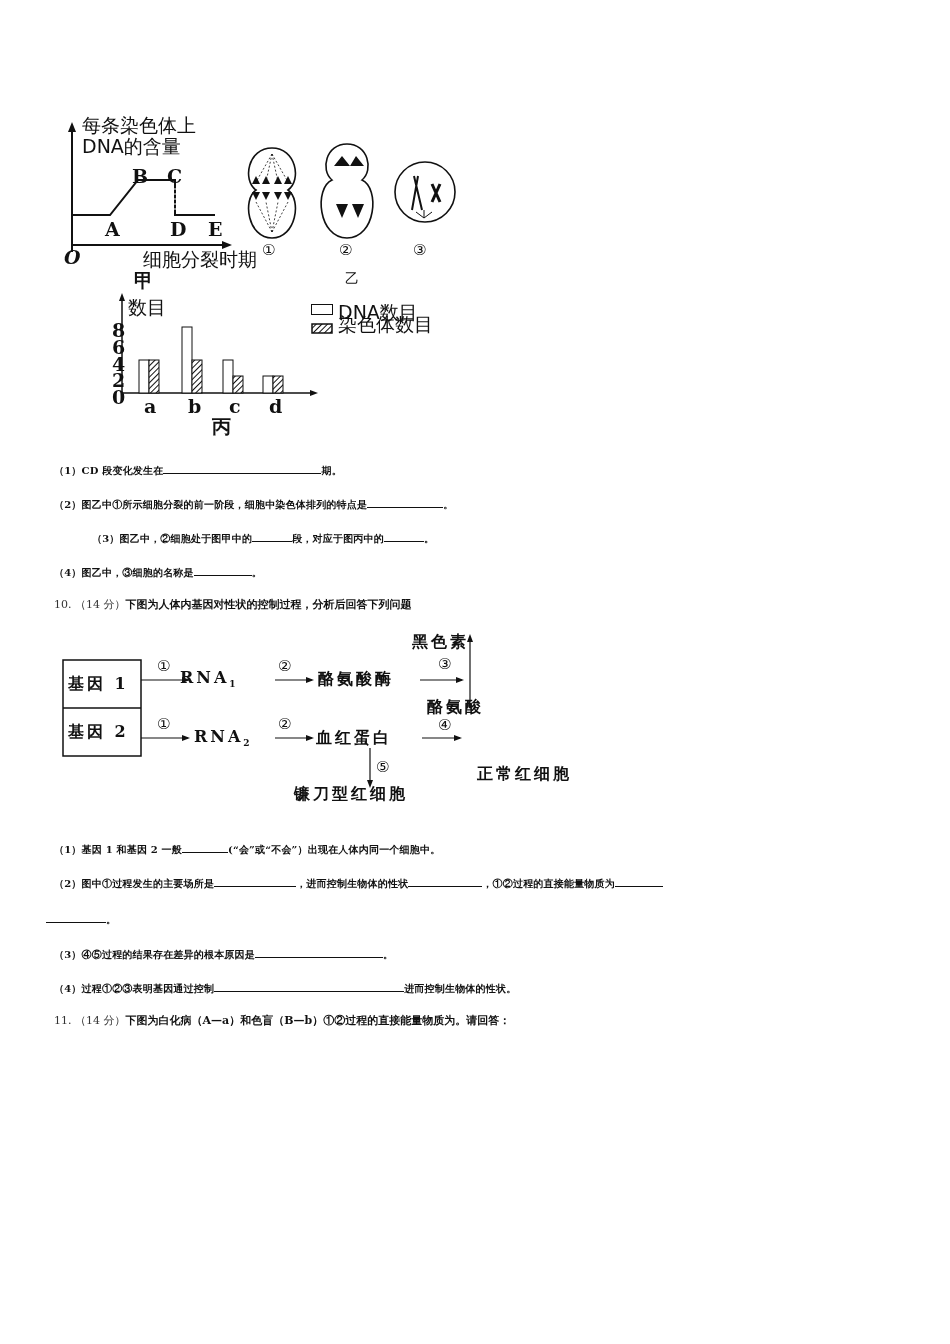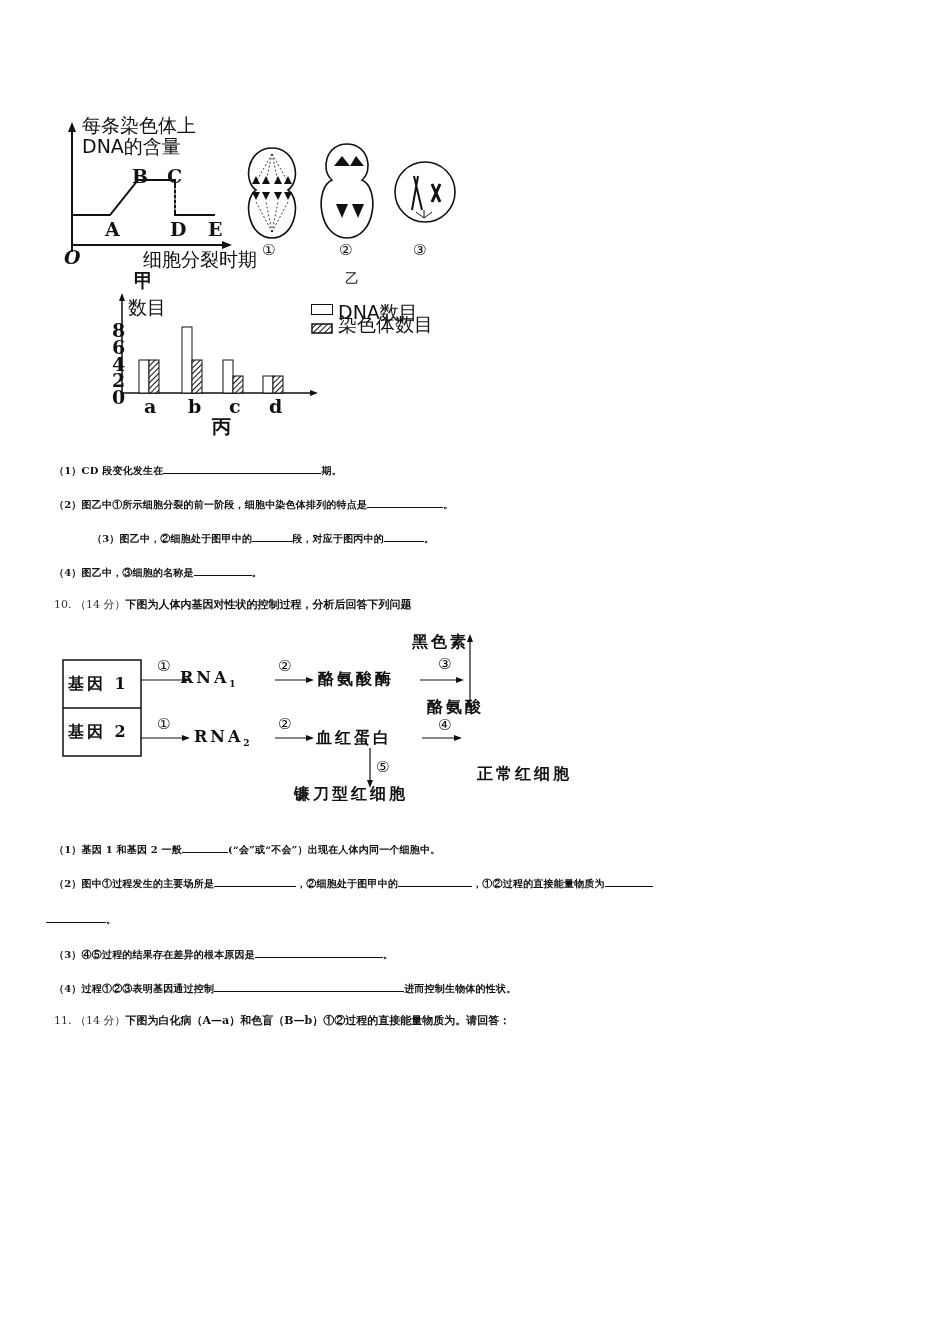--- a/index.html
+++ b/index.html
@@ -175,21 +175,21 @@
   <div class="circ" style="left:438px;top:716px;">④</div>
   <div class="flow" style="left:477px;top:764px;">正常红细胞</div>
   <div class="circ" style="left:376px;top:758px;">⑤</div>
   <div class="flow" style="left:294px;top:784px;">镰刀型红细胞</div>
 </div>
 
 <div class="q" style="top:840px;text-align:center;">
   <span>（1）基因 1 和基因 2 一般</span><span class="blank" style="width:46px;"></span><span>(“会”或“不会”）出现在人体内同一个细胞中。</span>
 </div>
 <div class="q" style="top:874px;">
-  <span>（2）图中①过程发生的主要场所是</span><span class="blank" style="width:82px;"></span><span>，②细胞处于图甲中的</span><span class="blank" style="width:74px;"></span><span>，①②过程的直接能量物质为</span><span class="blank" style="width:48px;"></span>
+  <span>（2）图中①过程发生的主要场所是</span><span class="blank" style="width:82px;"></span><span>，进而控制生物体的性状</span><span class="blank" style="width:74px;"></span><span>，①②过程的直接能量物质为</span><span class="blank" style="width:48px;"></span>
 </div>
 <div class="q" style="top:910px;left:46px;">
   <span class="blank" style="width:60px;"></span><span>。</span>
 </div>
 <div class="q" style="top:945px;">
   <span>（3）④⑤过程的结果存在差异的根本原因是</span><span class="blank" style="width:128px;"></span><span>。</span>
 </div>
 <div class="q" style="top:979px;">
   <span>（4）过程①②③表明基因通过控制</span><span class="blank" style="width:190px;"></span><span>进而控制生物体的性状。</span>
 </div>

